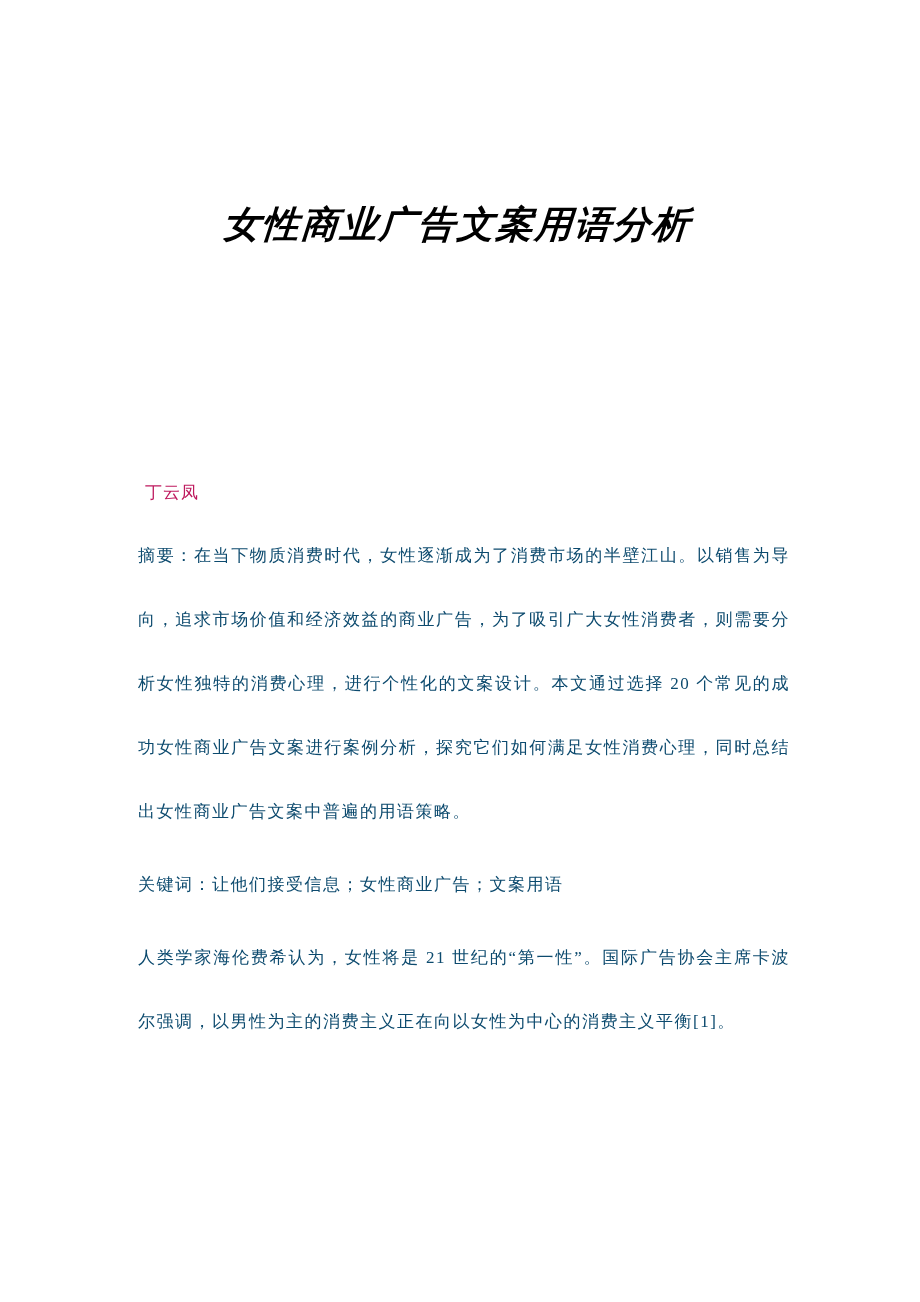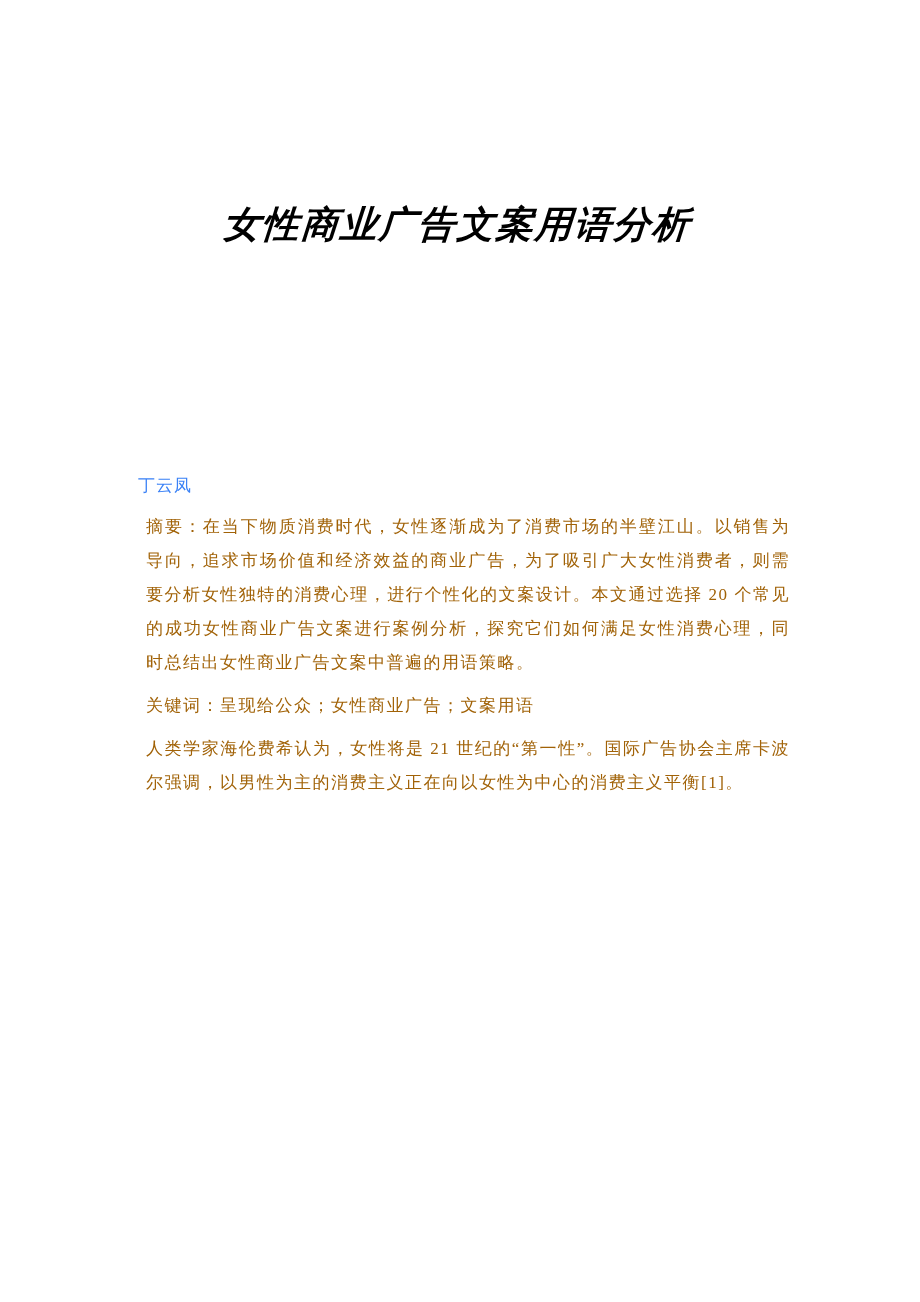--- a/index.html
+++ b/index.html
@@ -26,45 +26,45 @@
     padding-top: 200px;
     text-align: center;
     font-size: 37px;
     font-weight: bold;
     font-style: italic;
     letter-spacing: 2px;
     color: #000000;
     transform: skewX(-4deg);
   }
   .author {
-    margin: 0;
+    margin: 7px;
     padding-top: 212px;
     font-size: 17px;
     line-height: 48px;
     letter-spacing: 1px;
-    color: #3b82f6;
+    color: #be185d;
   }
   .para {
-    margin: 0 0 9px 8px;
+    margin: 0 0 9px 0;
     font-size: 17px;
-    line-height: 34px;
+    line-height: 64px;
     letter-spacing: 1.5px;
     text-align: justify;
     text-justify: inter-ideograph;
-    color: #a16207;
+    color: #0c4a6e;
   }
 </style>
 </head>
 <body>
 
 <div class="page">
   <h1 class="title">女性商业广告文案用语分析</h1>
 
   <p class="author">丁云凤</p>
 
   <p class="para">摘要：在当下物质消费时代，女性逐渐成为了消费市场的半壁江山。以销售为导向，追求市场价值和经济效益的商业广告，为了吸引广大女性消费者，则需要分析女性独特的消费心理，进行个性化的文案设计。本文通过选择 20 个常见的成功女性商业广告文案进行案例分析，探究它们如何满足女性消费心理，同时总结出女性商业广告文案中普遍的用语策略。</p>
 
-  <p class="para">关键词：呈现给公众；女性商业广告；文案用语</p>
+  <p class="para">关键词：让他们接受信息；女性商业广告；文案用语</p>
 
   <p class="para">人类学家海伦费希认为，女性将是 21 世纪的“第一性”。国际广告协会主席卡波尔强调，以男性为主的消费主义正在向以女性为中心的消费主义平衡[1]。</p>
 
 
 </div>
 
 </body></html>

